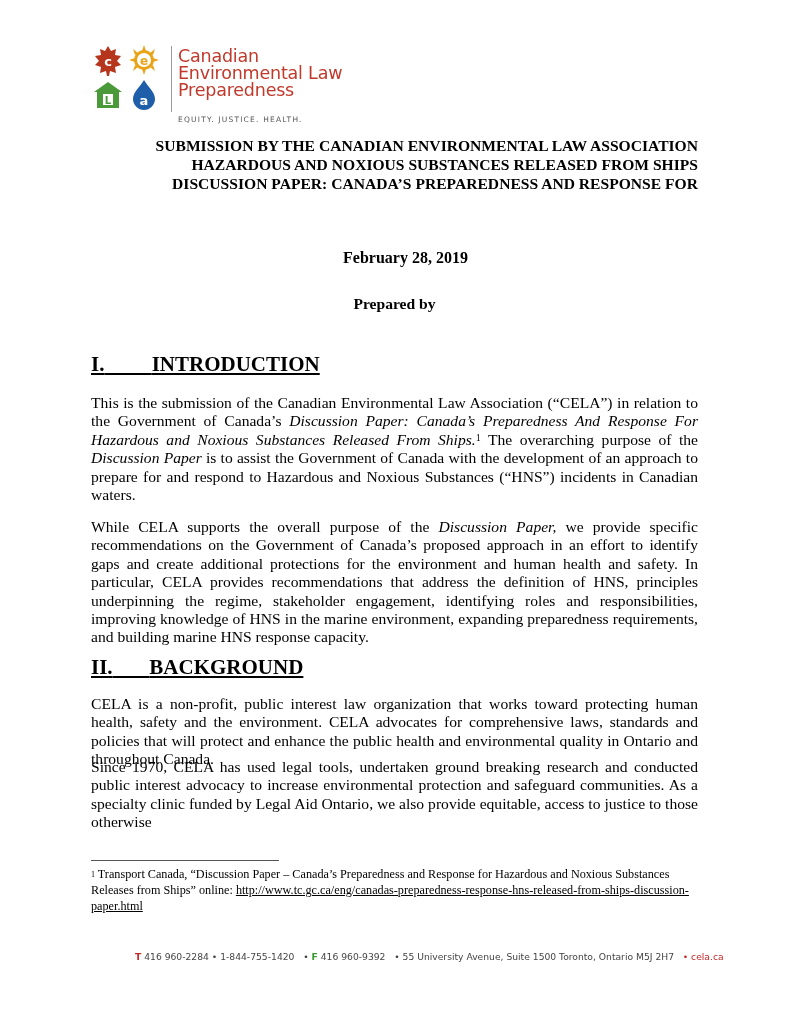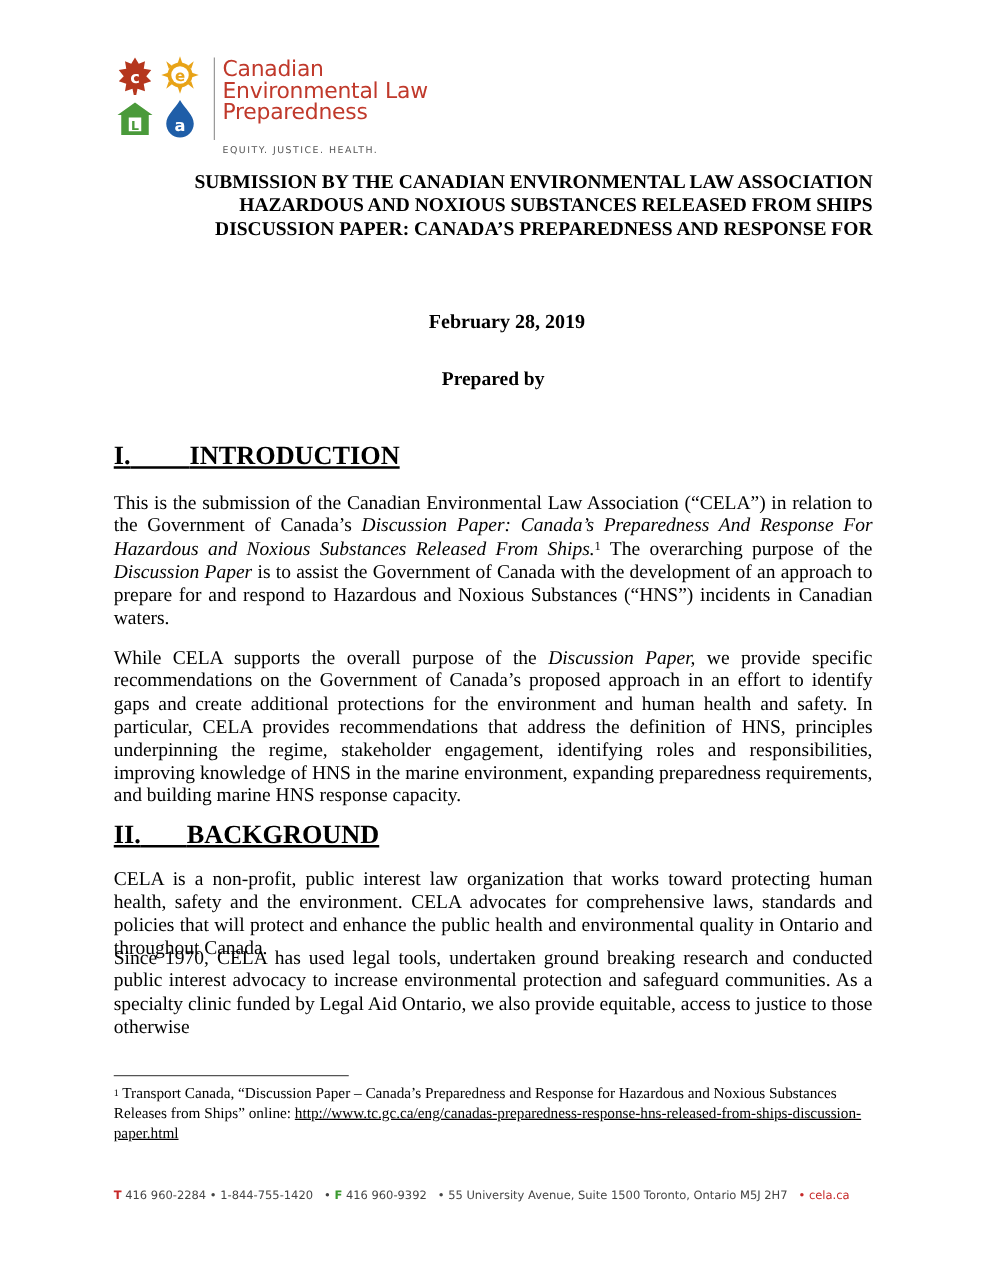--- a/index.html
+++ b/index.html
@@ -25,21 +25,21 @@
   .para i { font-style:italic; }
   sup.fn { font-size:10px; vertical-align:top; position:relative; top:-2px; }
 
   .fn-rule { left:91px; top:860px; width:188px; height:1px; background:#555; }
   .footnote { left:91px; top:867px; width:607px; font-size:12.2px; line-height:15.8px; }
   .footnote a { color:#000; text-decoration:underline; }
   .footnote sup { font-size:8px; vertical-align:top; }
 
   .footer { left:91px; top:950px; width:620px; font-family:"DejaVu Sans", sans-serif; }
   .footer-org { color:#c62828; font-weight:bold; font-size:11.2px; line-height:14px; }
-  .footer-line { font-size:9.2px; color:#444; line-height:13px; white-space:nowrap; }
+  .footer-line { font-size:9.2px; color:#444; line-height:13px; white-space:nowrap;margin-left:44px; }
   .footer-line .t { color:#c62828; font-weight:bold; }
   .footer-line .f { color:#3a9a2f; font-weight:bold; }
   .footer-line .web { color:#c62828; }
 </style>
 </head>
 <body>
 
 <div class="abs logo">
   <svg class="logo-icons" viewBox="0 0 70 68">
 

